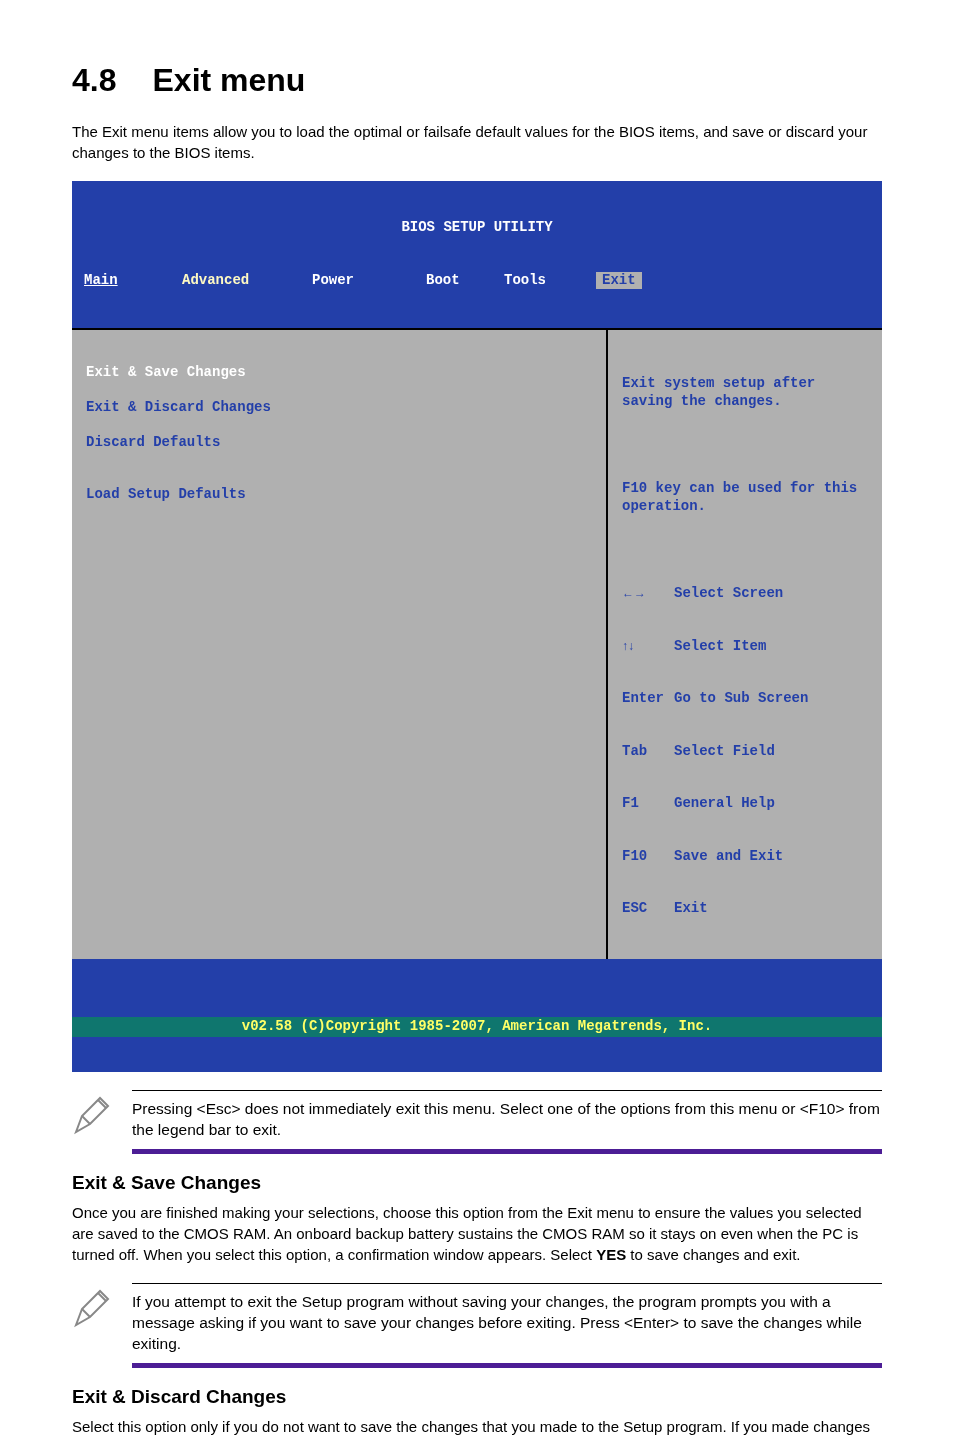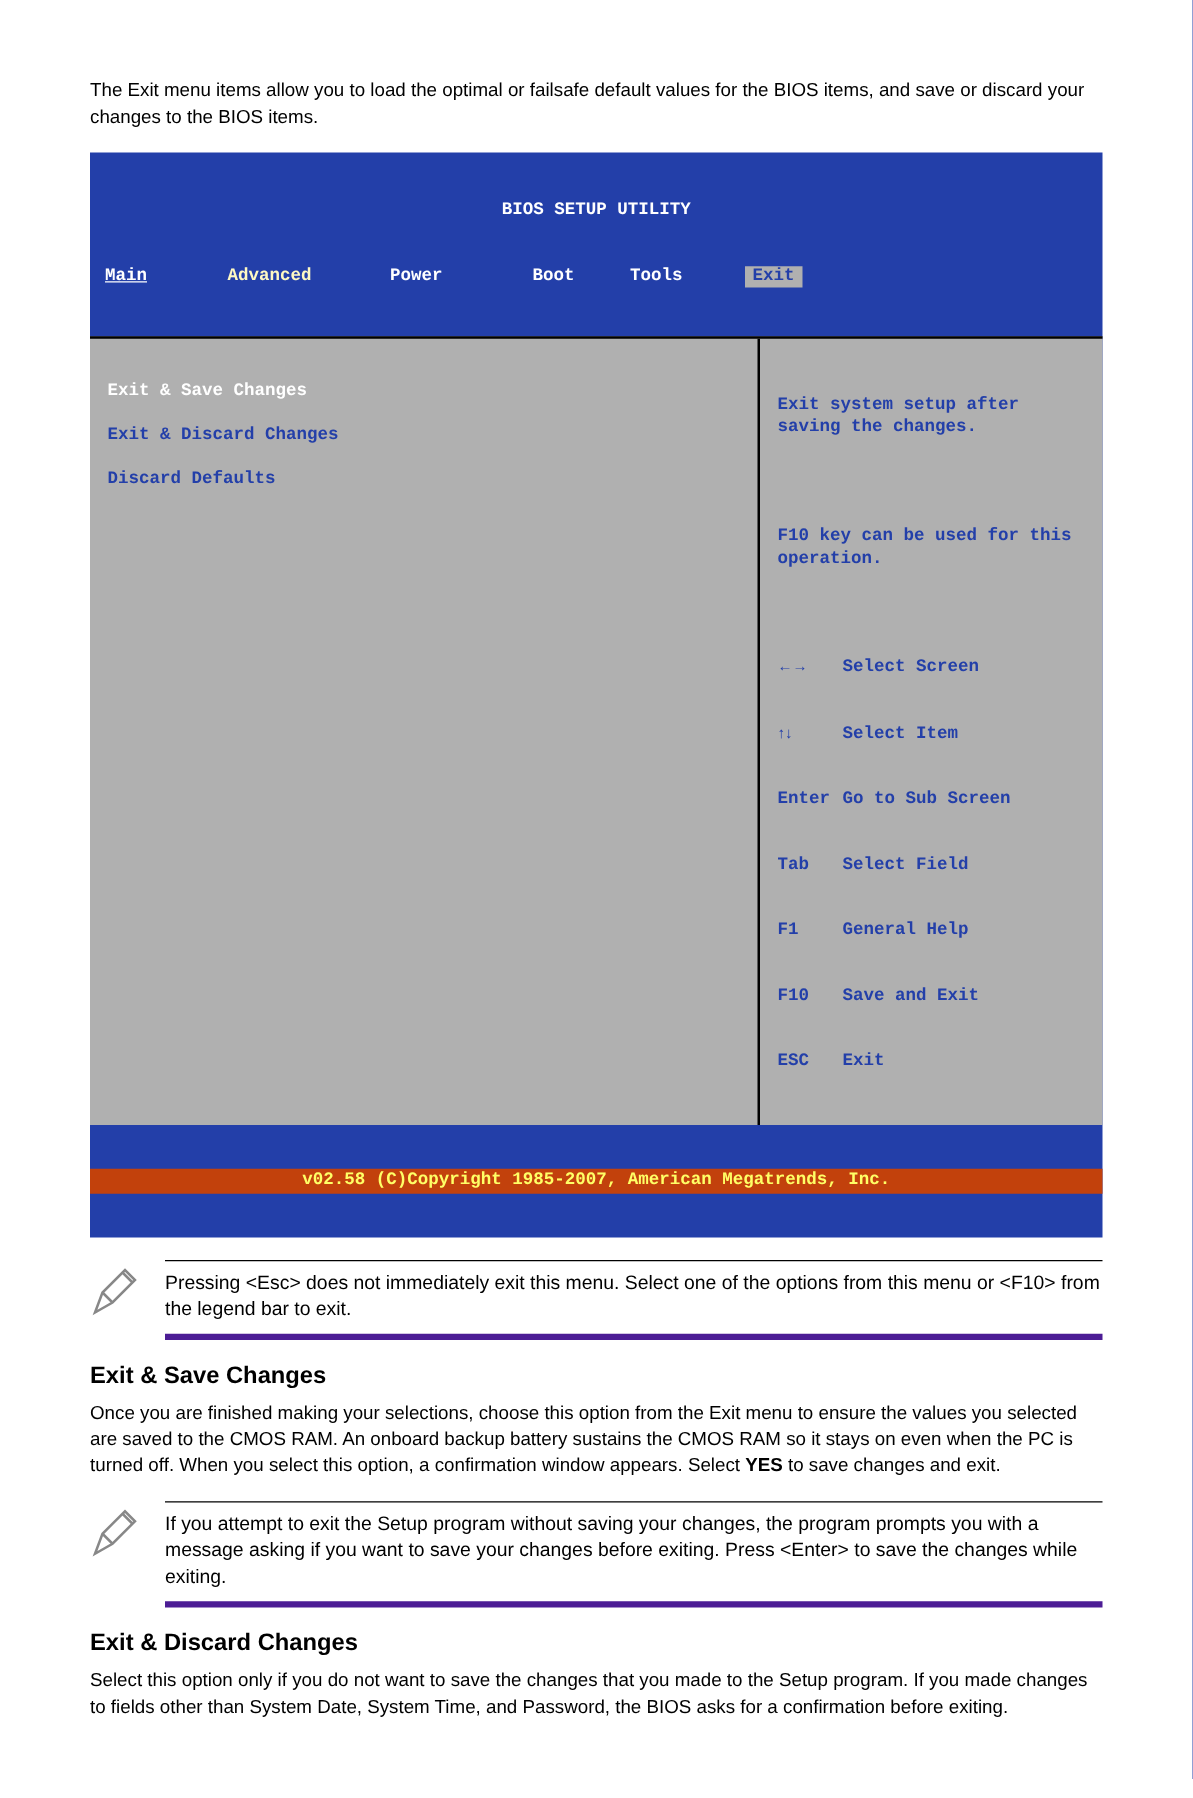--- a/index.html
+++ b/index.html
@@ -81,25 +81,26 @@
     padding: 10px 10px 6px 14px;
     font-weight:bold;
     display:flex;
     flex-direction:column;
     justify-content:space-between;
   }
   .bios .right .help-top div{ white-space: normal; }
   .bios .right .nav div{ white-space: nowrap; }
   .bios .right .key { display:inline-block; width:52px;}
   .bios .footer {
-    background:#c2410c;
+    background:#0f766e;
     color:#ffff66;
     text-align:center;
     padding:1px 0 2px 0;
     font-weight:bold;
+    margin-top:23px;
   }
   .bios .arrow-icons { font-family: Arial, sans-serif; font-size:12px;}
 
   
   .note {
     display:flex;
     align-items:flex-start;
     margin: 0 0 14px 0;
   }
   .note .icon {
@@ -115,39 +116,43 @@
     font-size: 15.5px;
     line-height: 1.35;
   }
   .note .icon svg { display:block; }
 </style>
 </head>
 <body>
 
 <div class="page">
 
+  <h1 class="section-title">
+    <span class="secnum">4.8</span><span>Exit menu</span>
+  </h1>
 
   <p class="body">The Exit menu items allow you to load the optimal or failsafe default values for the BIOS items, and save or discard your changes to the BIOS items.</p>
 
   <div class="bios">
     <div class="titlebar">BIOS SETUP UTILITY</div>
     <div class="menubar">
       <span class="m0">Main</span>
       <span class="m1">Advanced</span>
       <span class="m2">Power</span>
       <span class="m3">Boot</span>
       <span class="m4">Tools</span>
       <span class="m5">Exit</span>
     </div>
     <div class="panes">
       <div class="left">
 <div class="sel">Exit &amp; Save Changes</div>
 <div>Exit &amp; Discard Changes</div>
 <div>Discard Defaults</div>
 <div></div>
+<div>Load Setup Defaults</div>
       </div>
       <div class="right">
         <div class="help-top">
           <div>Exit system setup after saving the changes.</div>
           <div></div>
           <div>F10 key can be used for this operation.</div>
         </div>
         <div class="nav">
           <div><span class="key arrow-icons">←→</span><span>Select Screen</span></div>
           <div><span class="key arrow-icons">↑↓</span><span>Select Item</span></div>

